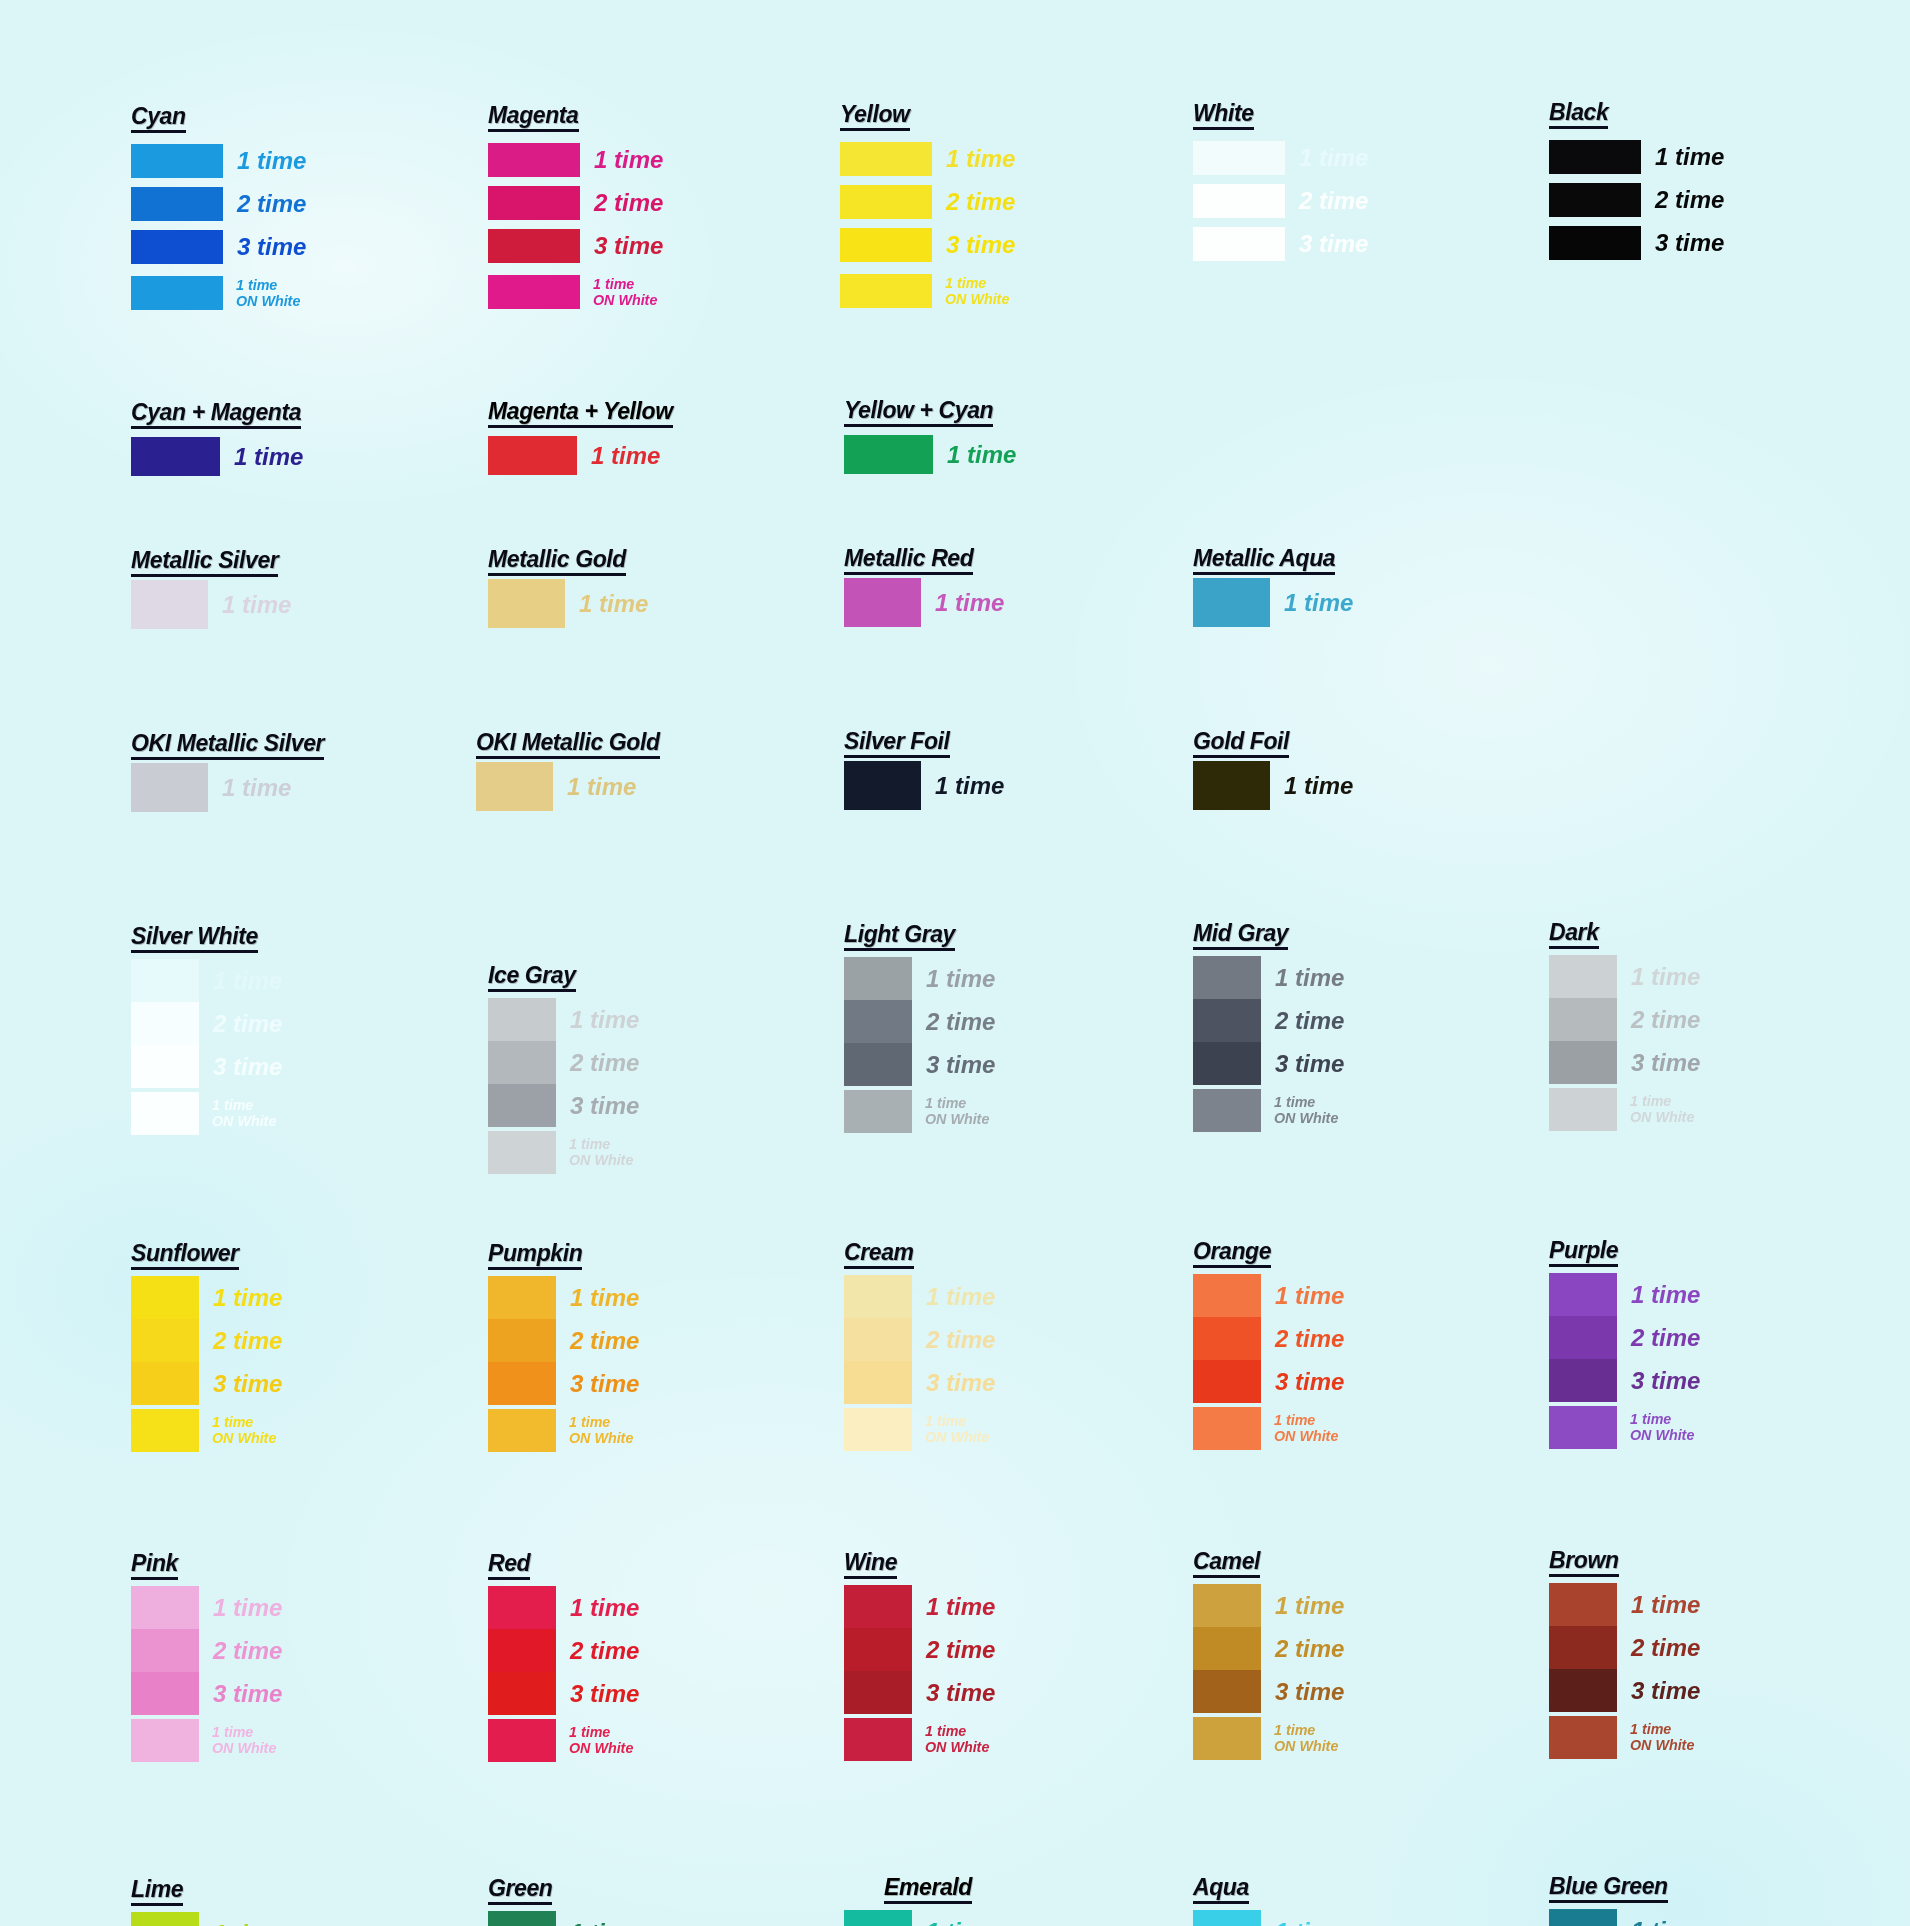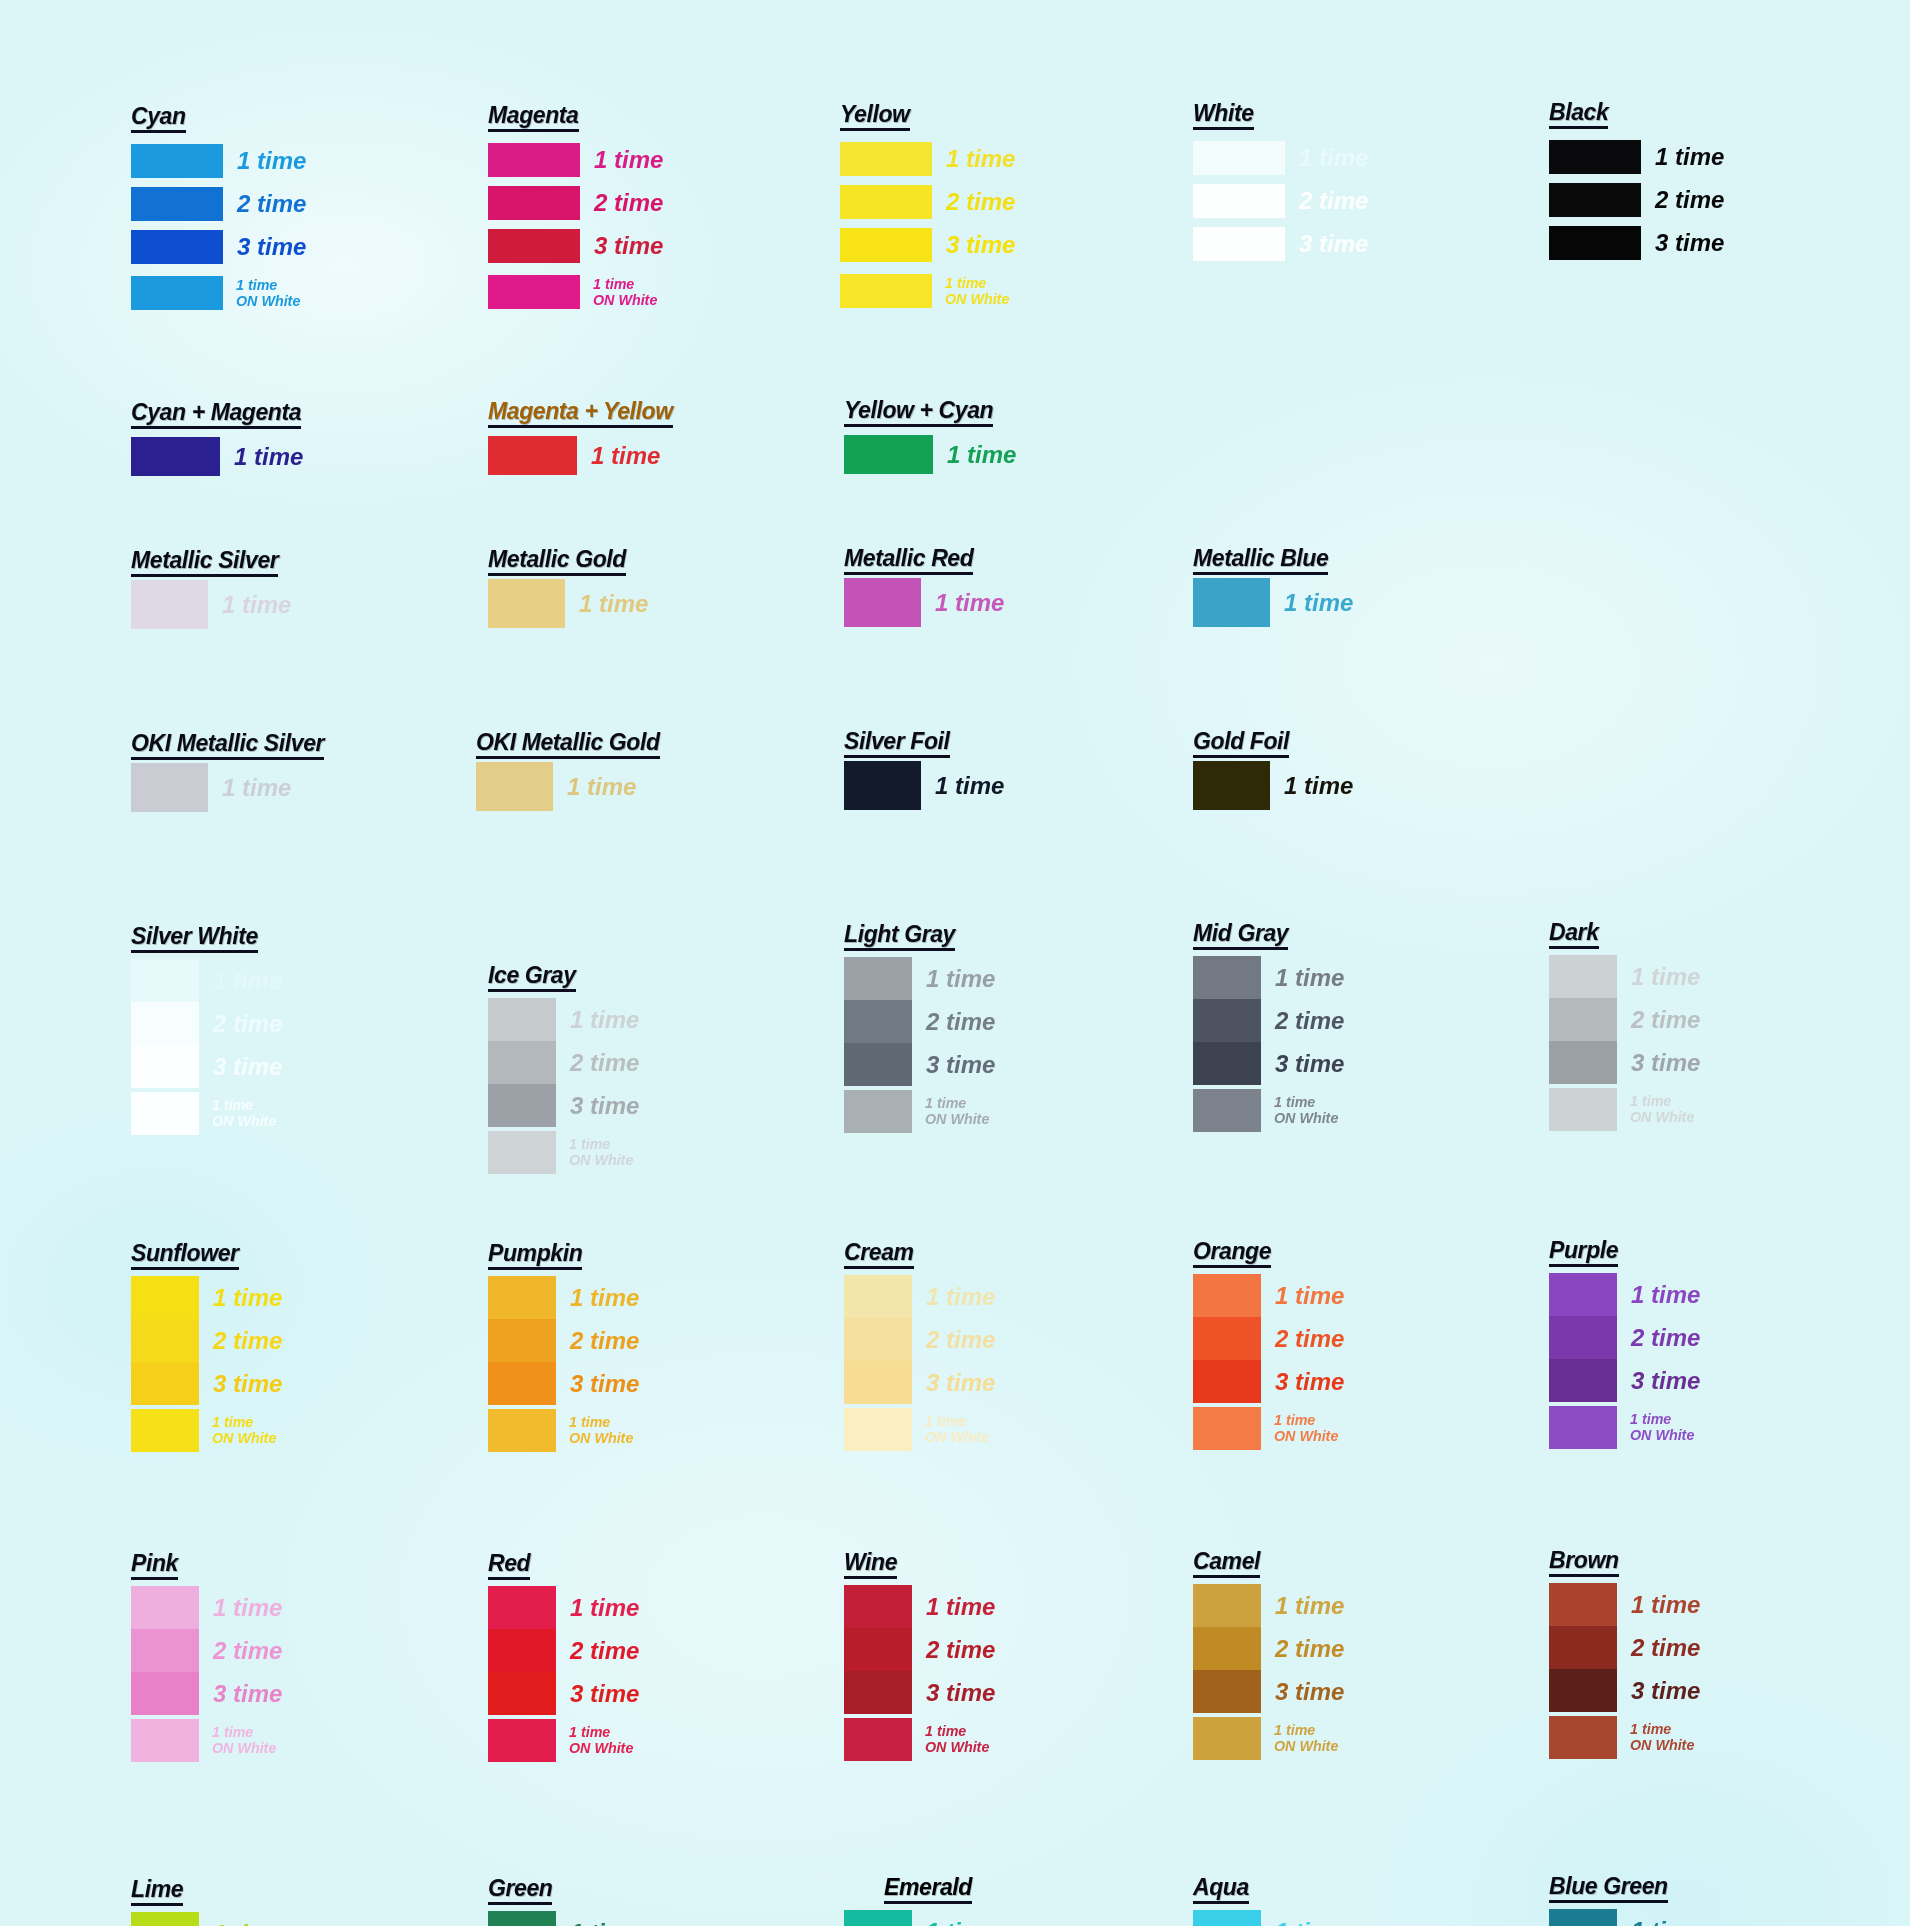--- a/index.html
+++ b/index.html
@@ -161,21 +161,21 @@
           <div class="chip" style="background: rgb(6, 6, 7);"></div>
           <div class="times" style="color: rgb(6, 6, 7);">3 time</div>
         </div>
       </div></div>
     <div class="group" style="left: 123px; top: 401px;"><div class="group-title" style="color: rgb(10, 10, 20);">Cyan + Magenta</div><div class="swatch-rows">
         <div class="srow">
           <div class="chip mix" style="background: rgb(43, 32, 144);"></div>
           <div class="times" style="color: rgb(43, 32, 144);">1 time</div>
         </div>
       </div></div>
-    <div class="group" style="left: 480px; top: 400px;"><div class="group-title" style="color: #a16207;">Magenta + Yellow</div><div class="swatch-rows">
+    <div class="group" style="left: 480px; top: 400px;"><div class="group-title" style="color: #000000;">Magenta + Yellow</div><div class="swatch-rows">
         <div class="srow">
           <div class="chip mix" style="background: rgb(225, 43, 50);"></div>
           <div class="times" style="color: rgb(225, 43, 50);">1 time</div>
         </div>
       </div></div>
     <div class="group" style="left: 836px; top: 399px;"><div class="group-title" style="color: rgb(10, 10, 20);">Yellow + Cyan</div><div class="swatch-rows">
         <div class="srow">
           <div class="chip mix" style="background: rgb(18, 161, 85);"></div>
           <div class="times" style="color: rgb(18, 161, 85);">1 time</div>
         </div>
@@ -191,21 +191,21 @@
           <div class="chip metal" style="background: rgb(232, 207, 134);"></div>
           <div class="times" style="color: rgb(226, 201, 126);">1 time</div>
         </div>
       </div></div>
     <div class="group" style="left: 836px; top: 547px;"><div class="group-title" style="color: rgb(10, 10, 20);">Metallic Red</div><div class="swatch-rows">
         <div class="srow">
           <div class="chip metal" style="background: rgb(195, 83, 182);"></div>
           <div class="times" style="color: rgb(197, 88, 185);">1 time</div>
         </div>
       </div></div>
-    <div class="group" style="left: 1185px; top: 547px;"><div class="group-title" style="color: rgb(10, 10, 20);">Metallic Blue</div><div class="swatch-rows">
+    <div class="group" style="left: 1185px; top: 547px;"><div class="group-title" style="color: rgb(10, 10, 20);">Metallic Aqua</div><div class="swatch-rows">
         <div class="srow">
           <div class="chip metal" style="background: rgb(59, 163, 200);"></div>
           <div class="times" style="color: rgb(59, 168, 205);">1 time</div>
         </div>
       </div></div>
     <div class="group" style="left: 123px; top: 732px;"><div class="group-title" style="color: rgb(10, 10, 20);">OKI Metallic Silver</div><div class="swatch-rows">
         <div class="srow">
           <div class="chip metal" style="background: rgb(201, 205, 211);"></div>
           <div class="times" style="color: rgb(204, 208, 214);">1 time</div>
         </div>

